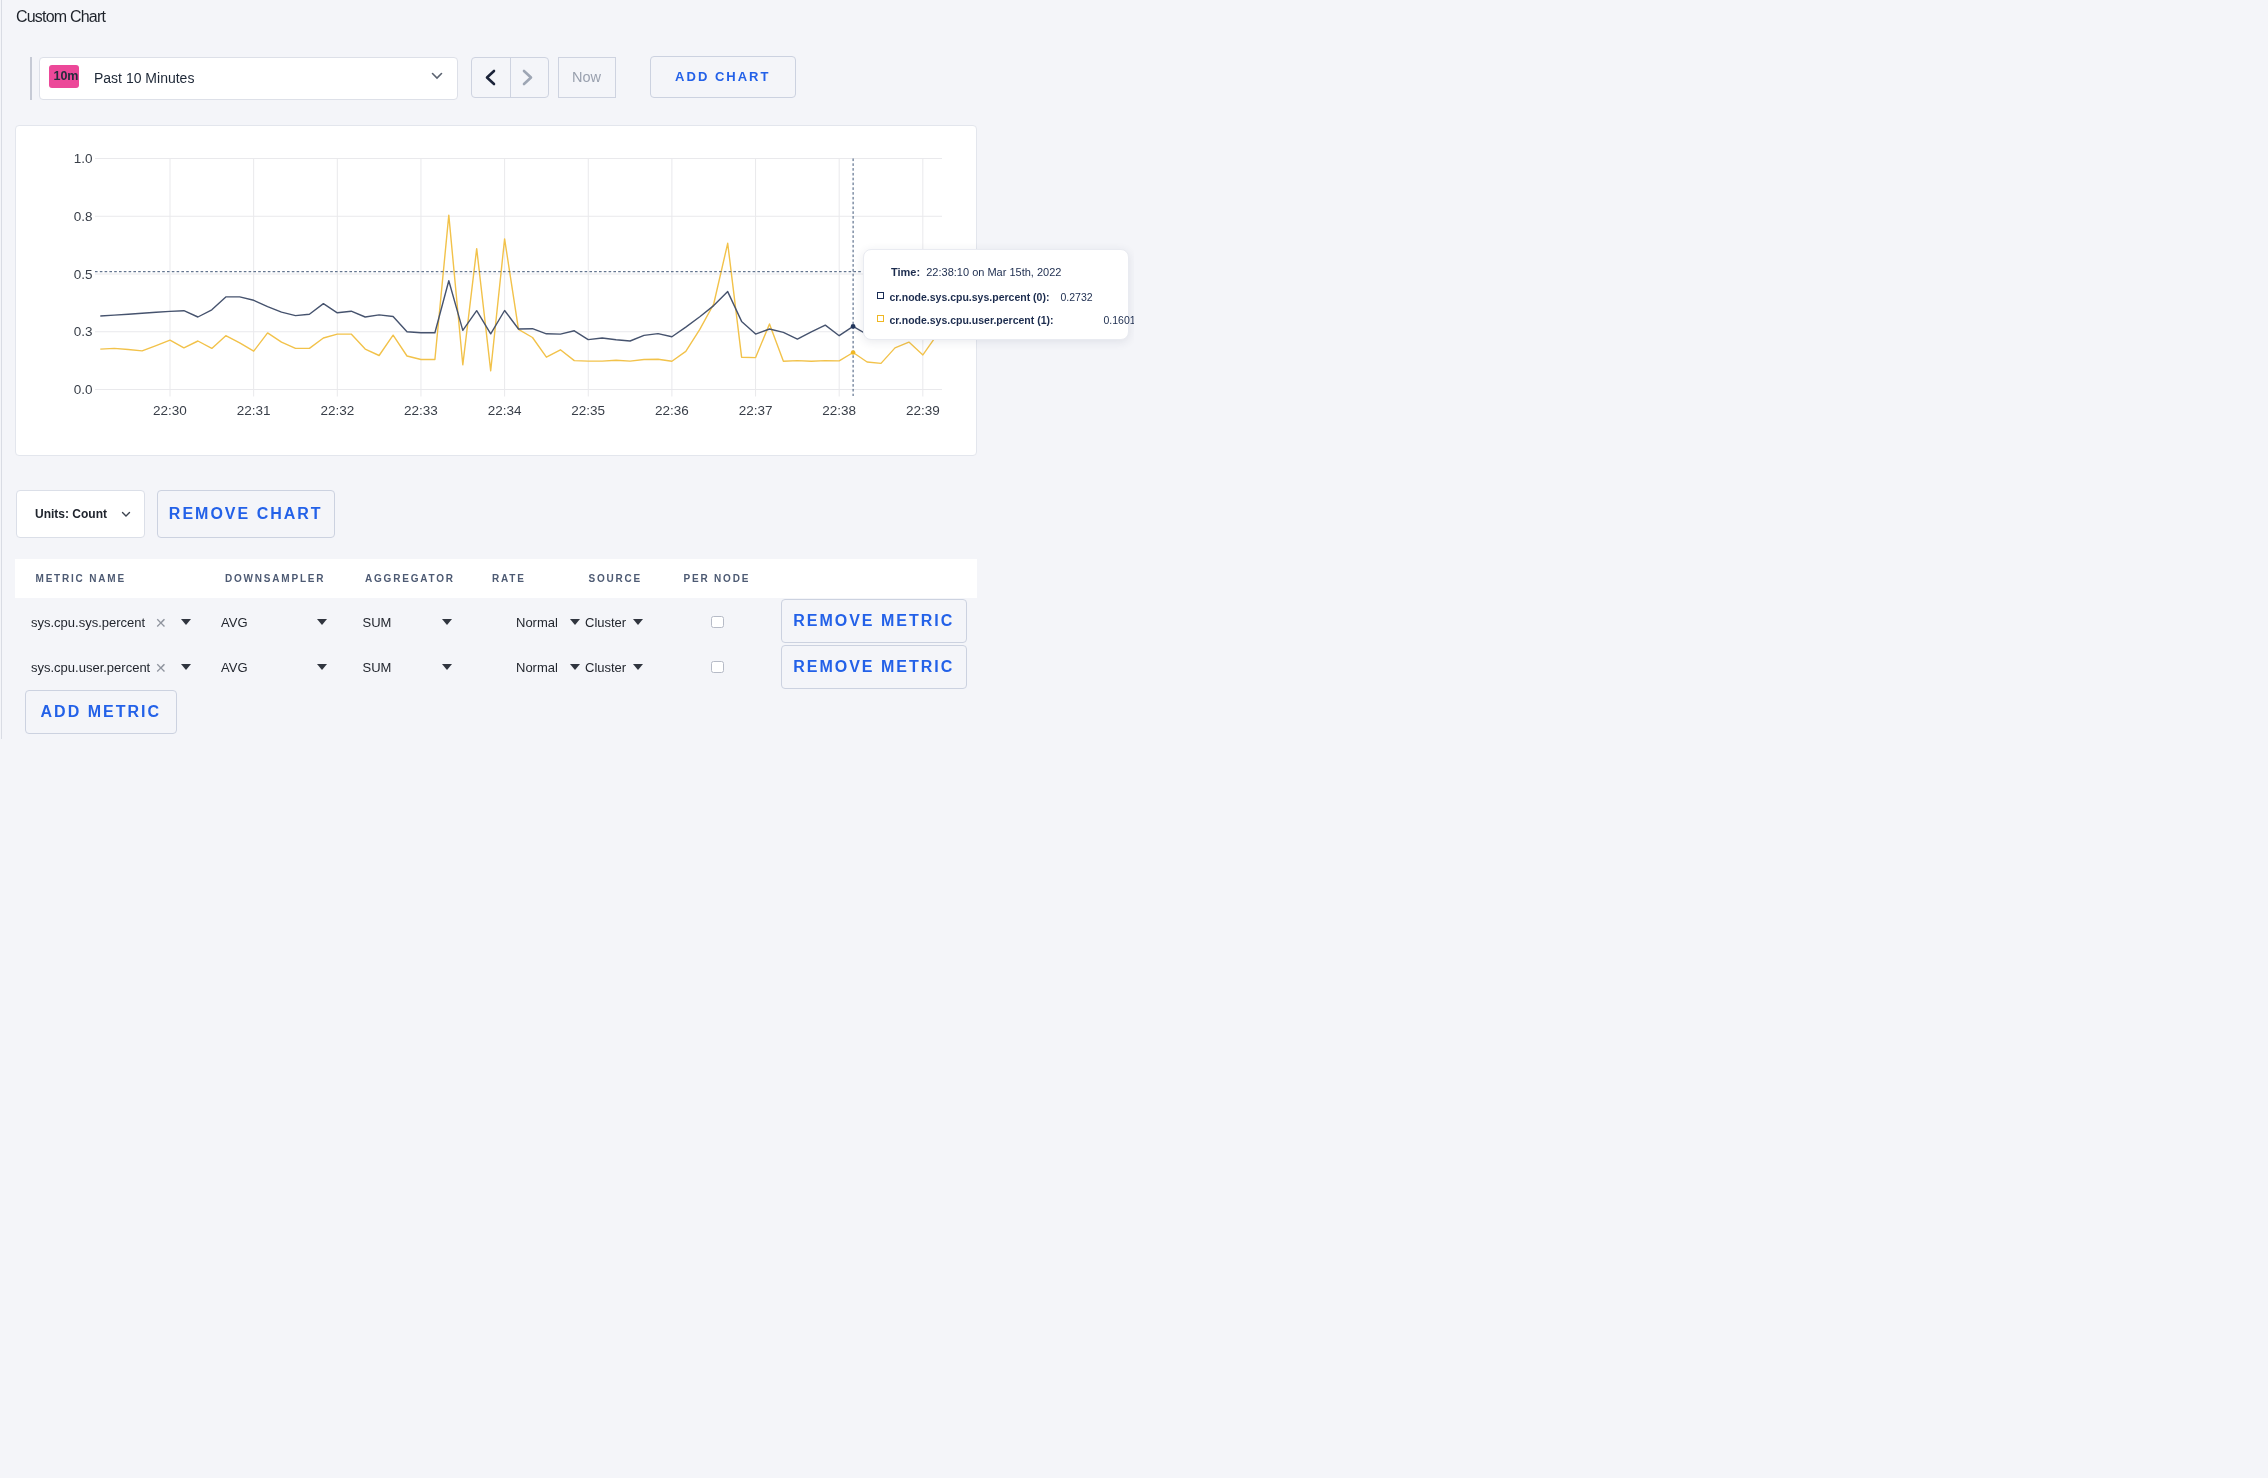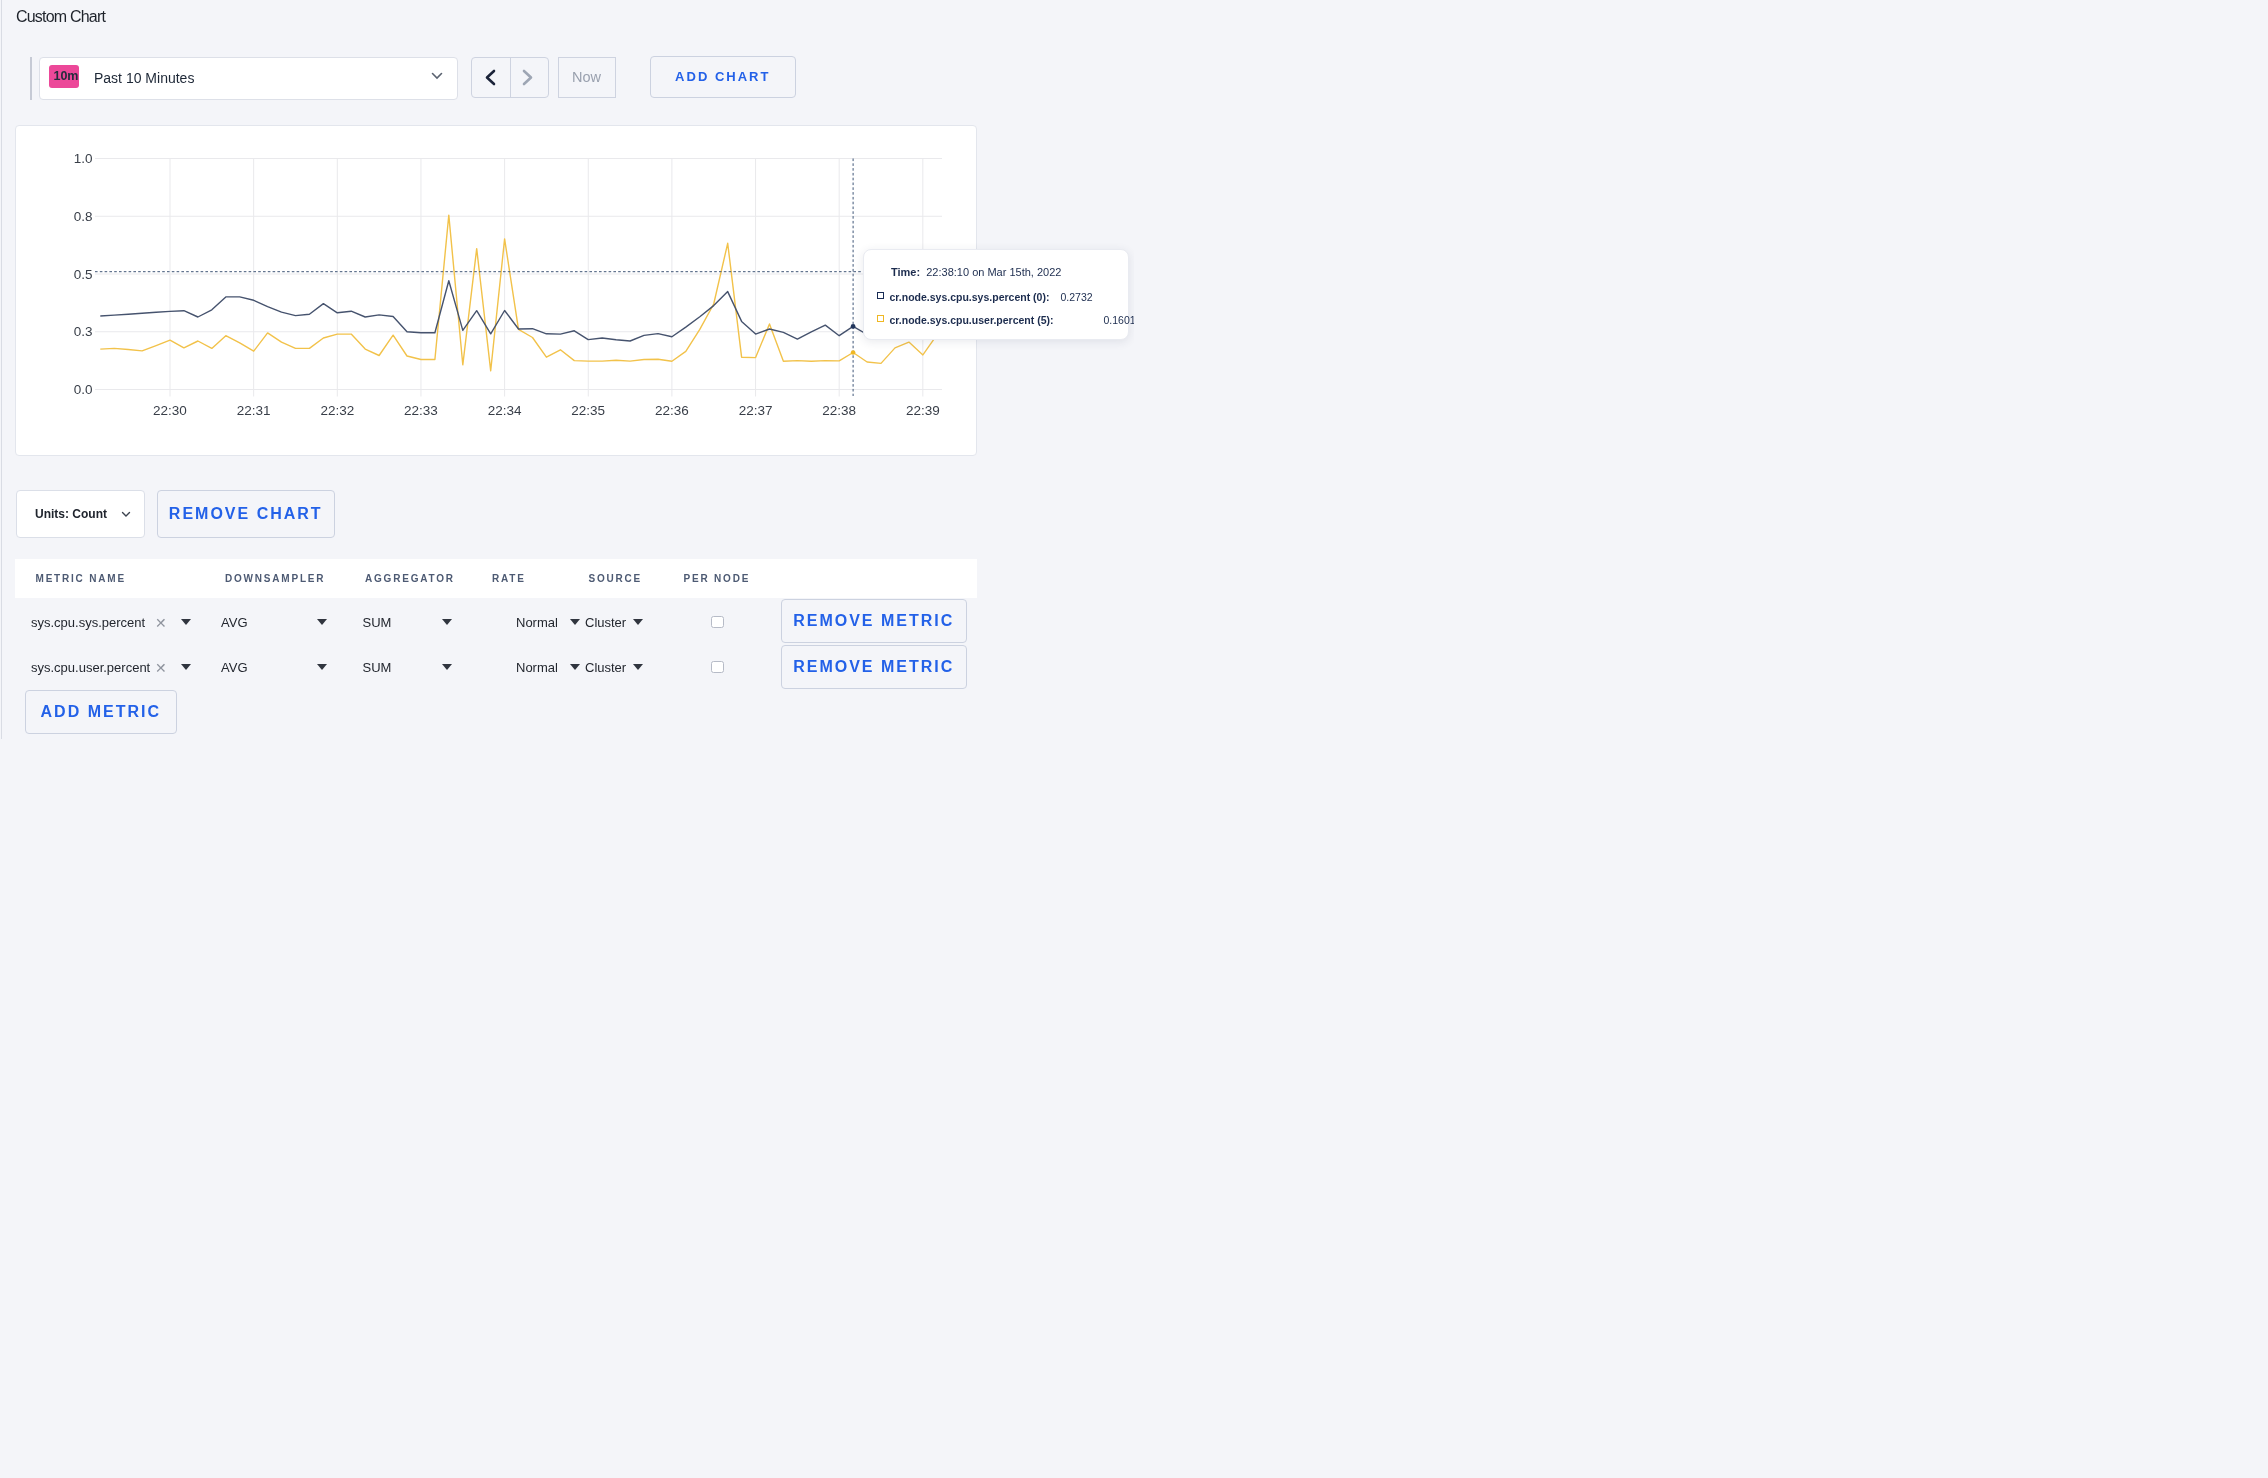--- a/index.html
+++ b/index.html
@@ -119,21 +119,21 @@
   <circle cx="853.1" cy="326.4" r="2.4" fill="#22365c"></circle>
   <circle cx="853.1" cy="352.5" r="2.3" fill="#f0b823"></circle>
 </svg>
 
 <div class="abs" id="tooltip"></div>
 <div class="trow" style="left:891px; top:265.5px; font-size:11px;"><span class="tb">Time:</span>&nbsp;&nbsp;22:38:10 on Mar 15th, 2022</div>
 <div class="sq" style="left:876.5px; top:292px; border:1.4px solid #192c55;"></div>
 <div class="trow tb" style="left:889.5px; top:290.5px;">cr.node.sys.cpu.sys.percent (0):</div>
 <div class="trow" style="left:1060.5px; top:290.5px;">0.2732</div>
 <div class="sq" style="left:876.5px; top:315px; border:1.4px solid #f0b823;"></div>
-<div class="trow tb" style="left:889.5px; top:313.5px;">cr.node.sys.cpu.user.percent (5):</div>
+<div class="trow tb" style="left:889.5px; top:313.5px;">cr.node.sys.cpu.user.percent (1):</div>
 <div class="trow" style="left:1063.5px; top:313.5px;padding-left:40px;">0.1601</div>
 
 <div class="abs" id="unitsbtn"></div>
 <div class="abs" id="unitstxt">Units: Count</div>
 <svg class="abs" id="unitscaret" width="10" height="7" viewBox="0 0 10 7">
     <path d="M1.5 1.5 L5 5 L8.5 1.5" fill="none" stroke="#3c434f" stroke-width="1.4" stroke-linecap="round"></path>
   </svg>
 <div class="abs bluebtn" id="removechart">REMOVE CHART</div>
 
 <div class="abs" id="thead"></div>

